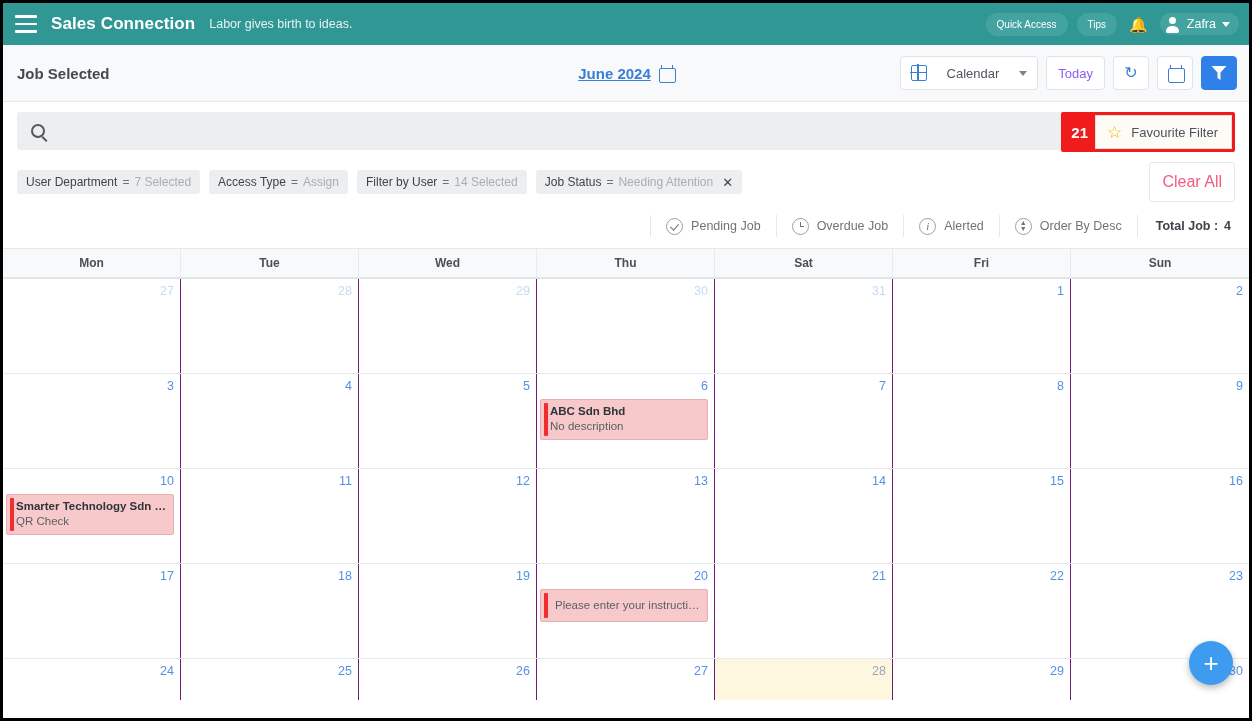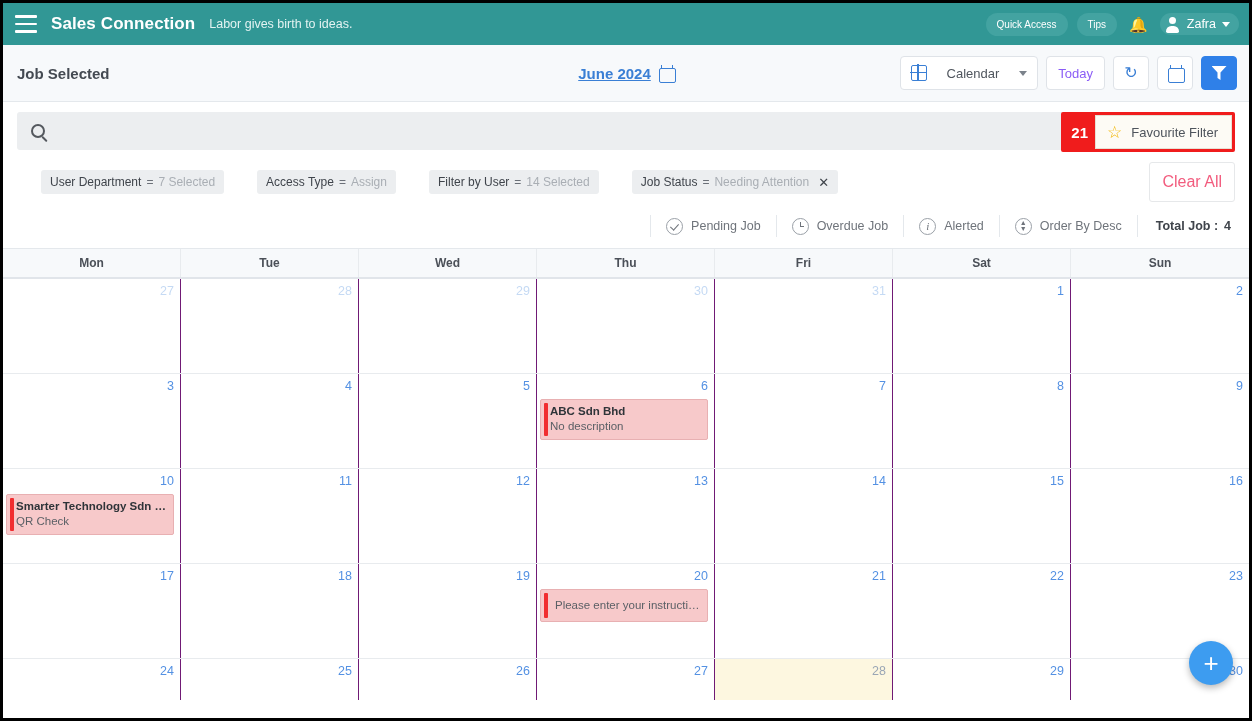--- a/index.html
+++ b/index.html
@@ -193,21 +193,21 @@
 
   
   .chiprow {
     height: 44px; background: #fff;
     display: flex; align-items: center; padding: 0 14px; gap: 9px;
     position: relative;
   }
   .chip {
     height: 24px; background: #eceef0; border-radius: 3px;
     display: flex; align-items: center; padding: 0 9px;
-    font-size: 12px; color: #3f444b; white-space: nowrap; cursor: pointer; margin-left: 24px;
+    font-size: 12px; color: #3f444b; white-space: nowrap; cursor: pointer;
   }
   .chip .eq { color: #6b7078; margin: 0 5px; }
   .chip .val { color: #a9aeb4; }
   .chip .chipx {
     margin-left: 9px; color: #3f444b; font-size: 13px; line-height: 1; cursor: pointer;
   }
   .clear-all {
     margin-left: auto;
     height: 40px; background: #fff; border: 1px solid #e6e8ea; border-radius: 3px;
     display: flex; align-items: center; padding: 0 12px;
@@ -438,22 +438,22 @@
     <div class="total">
       <span>Total Job :</span><span class="tv">4</span>
     </div>
   </div>
 
   <div class="cal-head" id="cal-head">
       <div>Mon</div>
       <div>Tue</div>
       <div>Wed</div>
       <div>Thu</div>
+      <div>Sat</div>
       <div>Fri</div>
-      <div>Sat</div>
       <div>Sun</div>
     </div>
   <div class="cal-body" id="cal-body">
       <div class="week">
         <div class="day other">
           <div class="daynum">27</div>
         </div>
         <div class="day other">
           <div class="daynum">28</div>
         </div>

